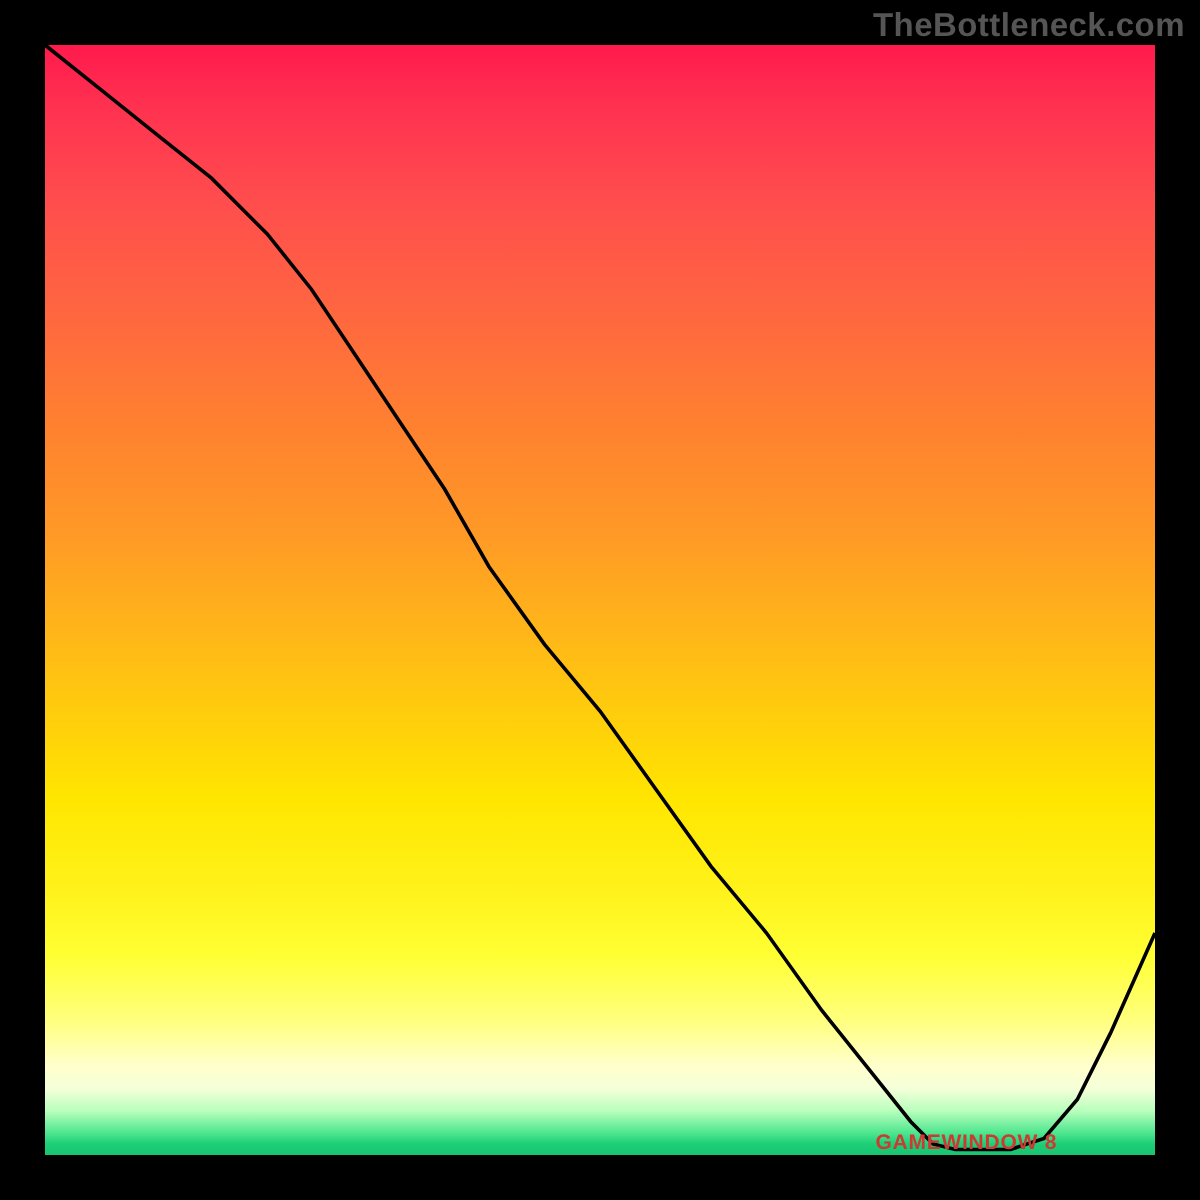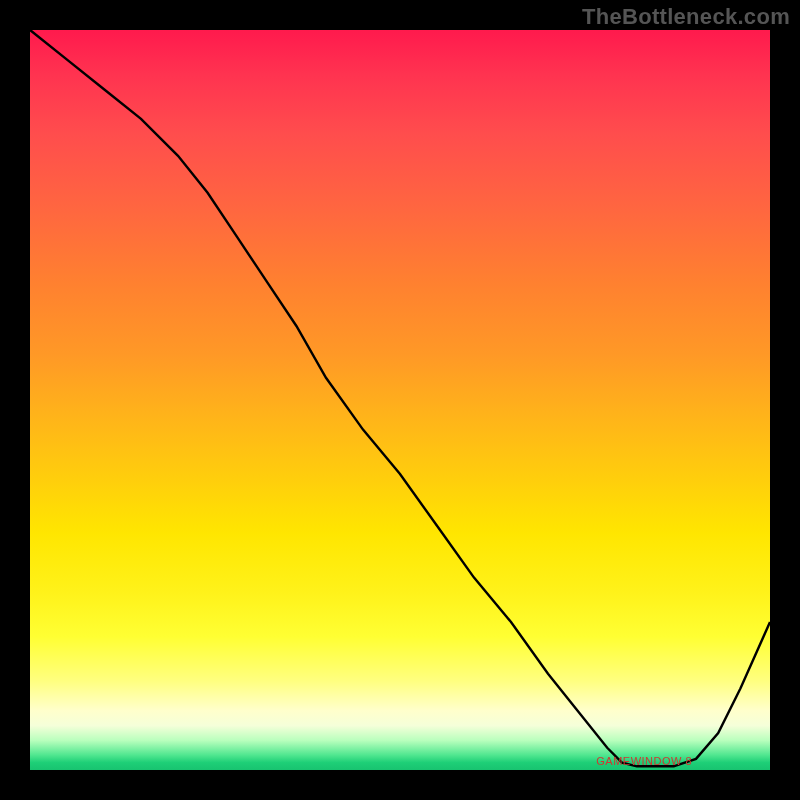--- a/index.html
+++ b/index.html
@@ -62,22 +62,22 @@
     left: 0;
     top: 0;
     width: 100%;
     height: 100%;
     overflow: visible;
   }
   .gamewindow-label {
     position: absolute;
     
     color: #cc3a33;
-    font-size: 11px;
-    font-weight: 400;
+    font-size: 14px;
+    font-weight: 700;
     letter-spacing: 0.5px;
     white-space: nowrap;
     transform: translate(-50%, -50%);
     user-select: none;
   }
 </style>
 </head>
 <body>
 
 <div class="frame">

